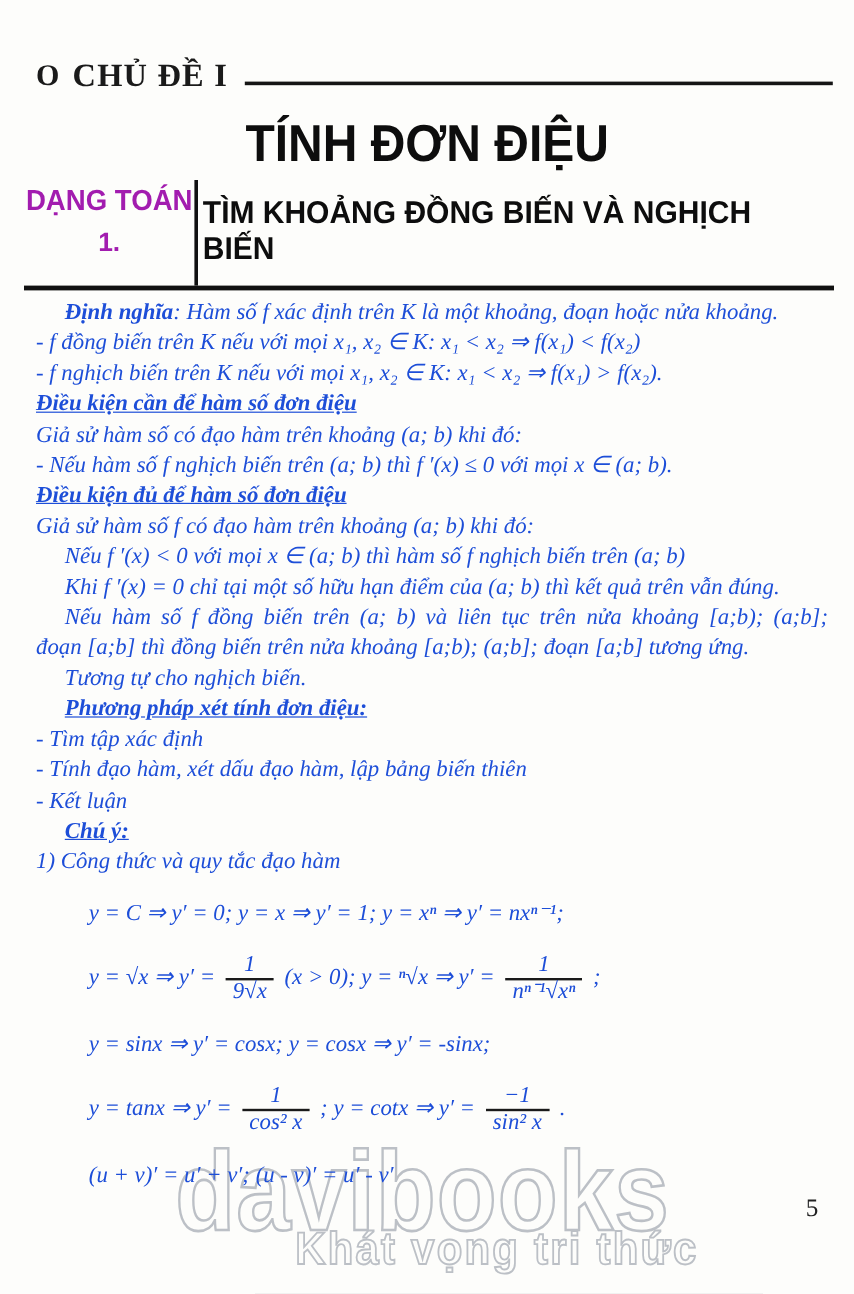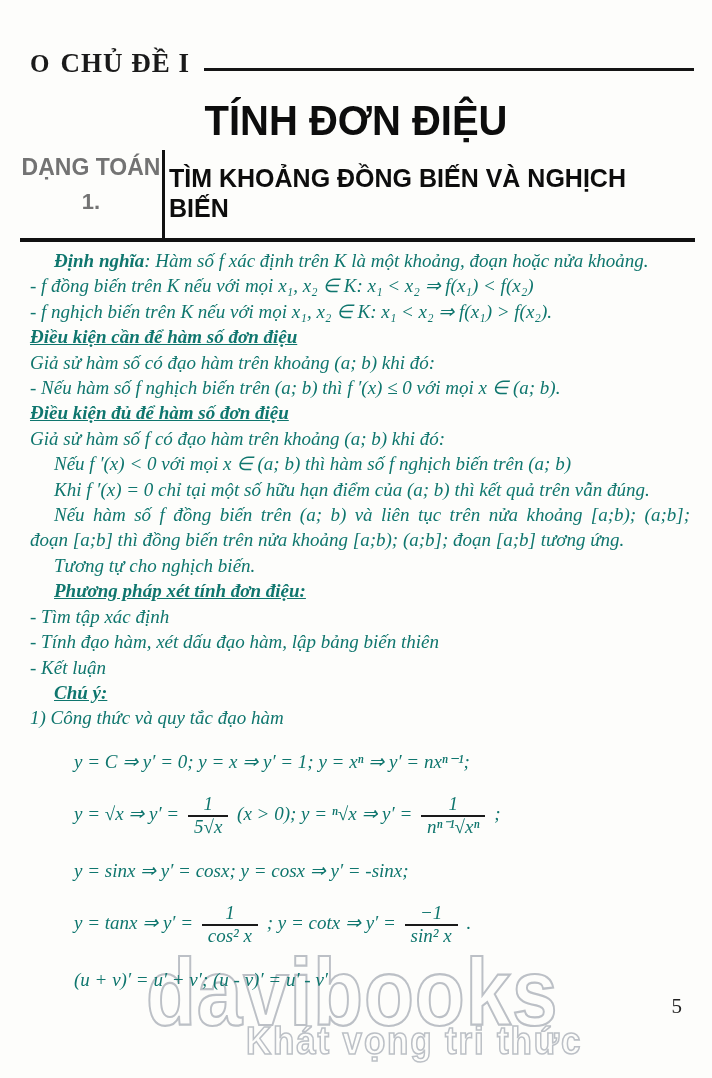--- a/index.html
+++ b/index.html
@@ -13,30 +13,30 @@
   .header-rule{flex:1;height:3px;background:#151515;margin-left:14px;margin-top:12px;}
 
   
   .main-title{position:absolute;top:98px;left:0;width:100%;text-align:center;
       font-family:"Liberation Sans",sans-serif;font-weight:900;font-size:40px;
       letter-spacing:0px;transform:scaleY(1.08);color:#0d0d0d;}
 
   
   .section-box{position:absolute;top:150px;left:20px;right:17px;border-bottom:4px solid #111;display:flex;}
   .box-left{width:142px;border-right:3px solid #111;text-align:center;padding:4px 0 8px;
-      font-family:"Liberation Sans",sans-serif;font-weight:900;color:#737373;}
+      font-family:"Liberation Sans",sans-serif;font-weight:900;color:#a21caf;}
   .box-left .l1{font-size:23px;transform:scaleY(1.05);}
   .box-left .l2{font-size:22px;margin-top:8px;}
   .box-right{flex:1;display:flex;align-items:center;justify-content:center;
       font-family:"Liberation Sans",sans-serif;font-weight:900;font-size:25px;
       padding:14px 4px 16px;transform:scaleY(1.05);color:#0d0d0d;}
 
   
   .content{position:absolute;top:248px;left:30px;right:22px;z-index:2;
-      font-style:italic;font-size:19px;line-height:25.4px;color:#0f766e;}
+      font-style:italic;font-size:19px;line-height:25.4px;color:#1d4ed8;}
   .line{min-height:25px;}
   .ind1{padding-left:24px;}
   .ind2{padding-left:44px;padding-top:2px;padding-bottom:2px;margin-top:16px;}
   .bold{font-weight:700;text-decoration:underline;}
   .seg-bold{font-weight:700;}
   .justify{text-align:justify;text-align-last:justify;}
   .frac{display:inline-flex;flex-direction:column;text-align:center;vertical-align:middle;
       margin:0 4px;line-height:1.1;}
   .frac .num{border-bottom:2px solid #1a1a1a;padding:0 6px;}
   .frac .den{padding:0 6px;}
@@ -93,21 +93,21 @@
       <div class="line ind1"><span>Tương tự cho nghịch biến.</span></div>
       <div class="line ind1 bold"><span>Phương pháp xét tính đơn điệu:</span></div>
       <div class="line ind0"><span>- Tìm tập xác định</span></div>
       <div class="line ind0"><span>- Tính đạo hàm, xét dấu đạo hàm, lập bảng biến thiên</span></div>
       <div class="line ind0"><span>- Kết luận</span></div>
       <div class="line ind1 bold"><span>Chú ý:</span></div>
       <div class="line ind0"><span>1) Công thức và quy tắc đạo hàm</span></div>
       <div class="line ind2"><span>y = C ⇒ y′ = 0; y = x ⇒ y′ = 1; y = xⁿ ⇒ y′ = nxⁿ⁻¹;</span></div>
       <div class="line ind2"><span>y = √x ⇒ y′ = </span><span class="frac">
           <span class="num">1</span>
-          <span class="den">5√x</span>
+          <span class="den">9√x</span>
         </span><span> (x &gt; 0);  y = ⁿ√x ⇒ y′ = </span><span class="frac">
           <span class="num">1</span>
           <span class="den">nⁿ⁻¹√xⁿ</span>
         </span><span> ;</span></div>
       <div class="line ind2"><span>y = sinx ⇒ y′ = cosx; y = cosx ⇒ y′ = -sinx;</span></div>
       <div class="line ind2"><span>y = tanx ⇒ y′ = </span><span class="frac">
           <span class="num">1</span>
           <span class="den">cos² x</span>
         </span><span> ; y = cotx ⇒ y′ = </span><span class="frac">
           <span class="num">−1</span>

